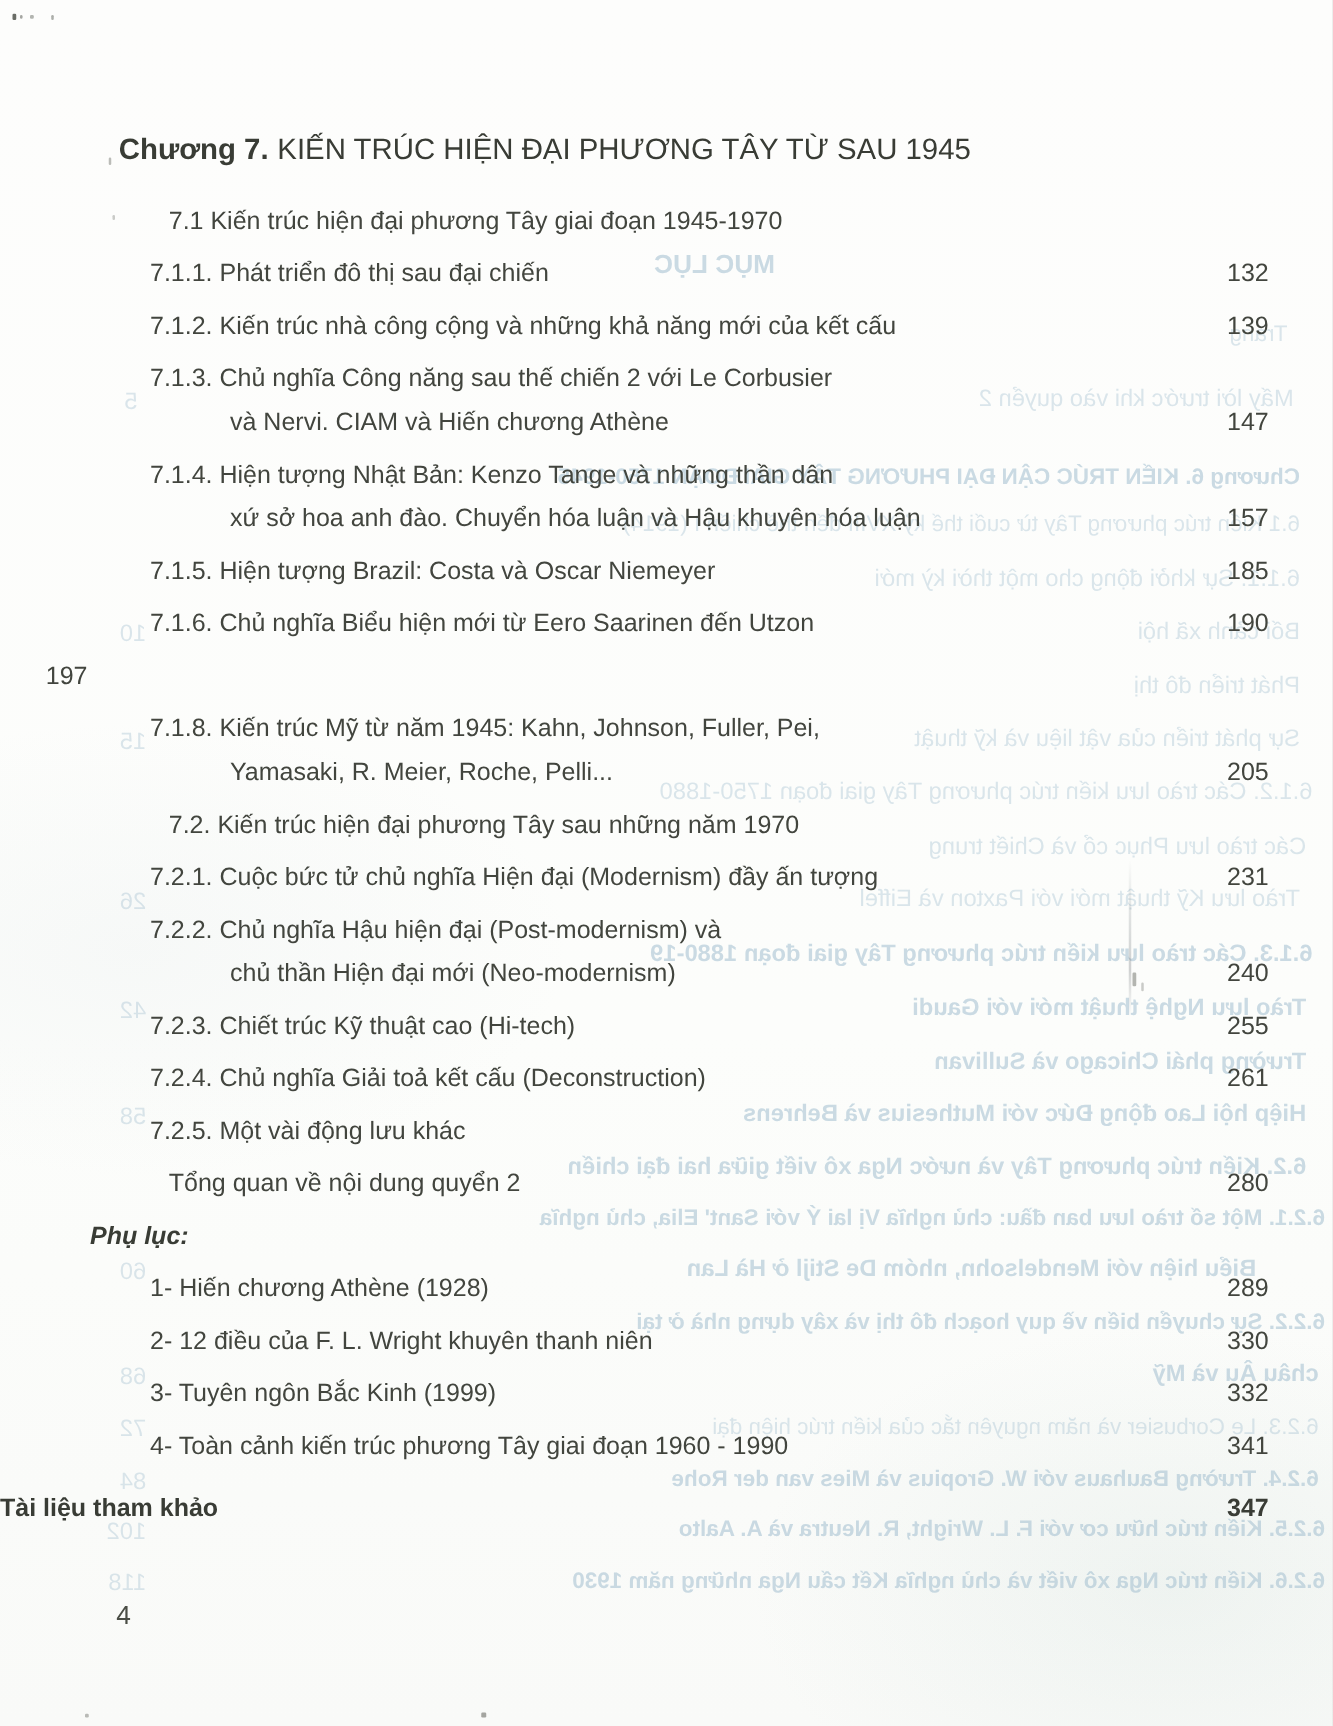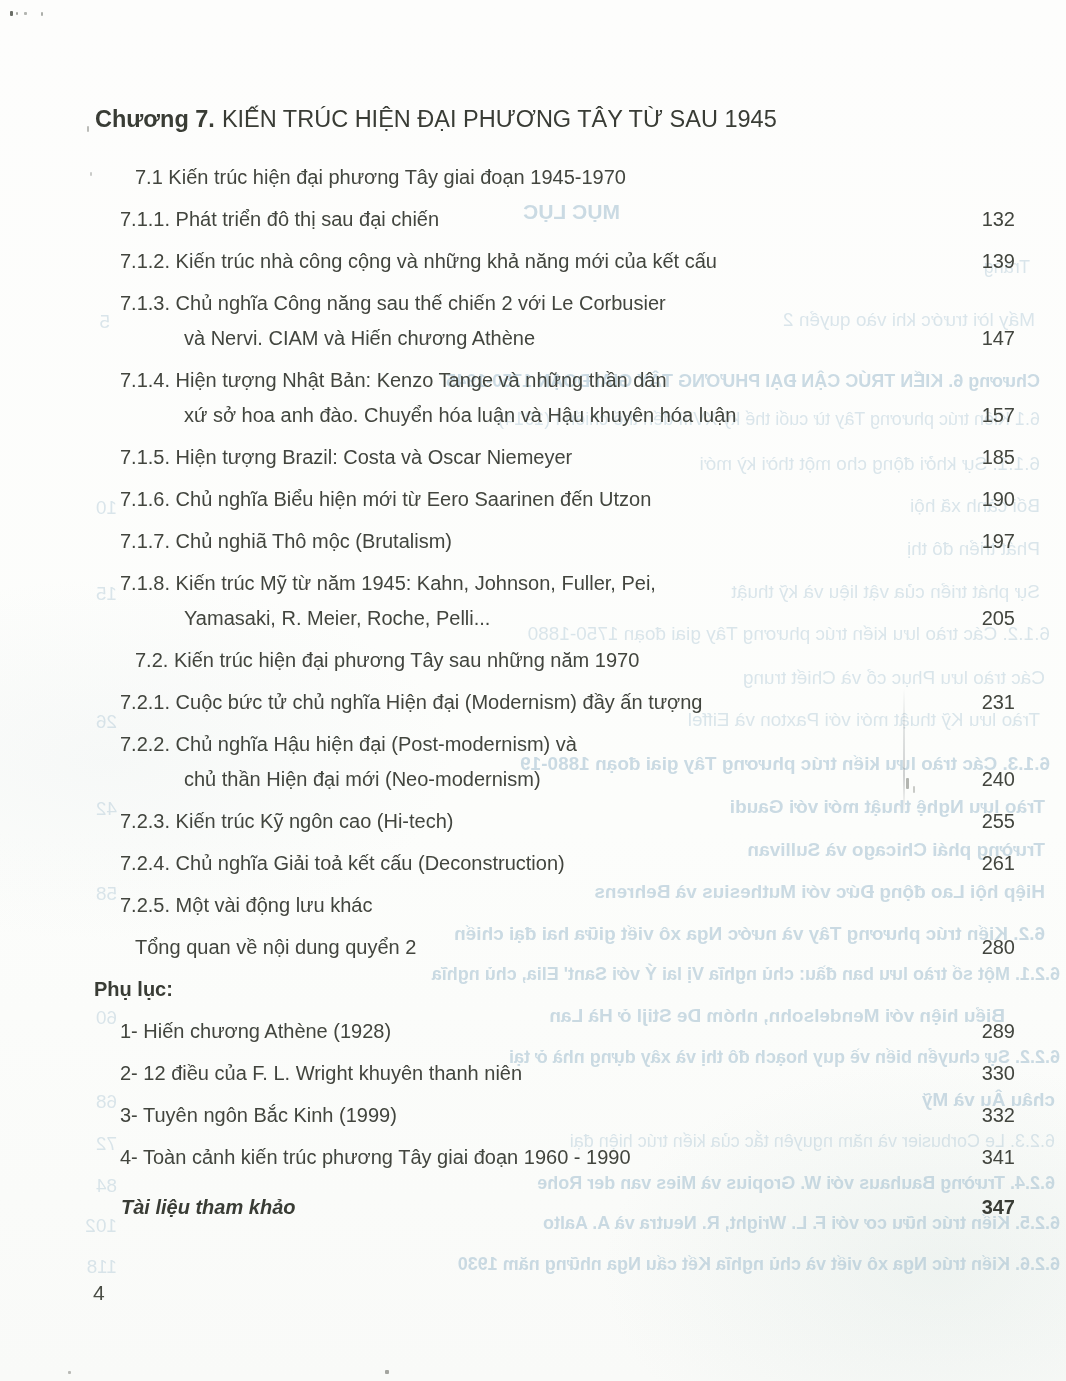--- a/index.html
+++ b/index.html
@@ -48,23 +48,23 @@
   }
   .chapter .b{font-weight:bold;margin-right:7px;}
   .row{display:flex;align-items:flex-end;font-size:20px;}
   .row .lines{flex:1 1 auto;min-width:0;}
   .line{line-height:42px;white-space:nowrap;}
   .l2{margin-top:-7px;}
   .row.section .lines{padding-left:135px;}
   .row.item .lines{padding-left:120px;}
   .row.item .l2{margin-left:64px;}
   .row.bold-a{font-weight:bold;color:var(--ink-bold);}
-  .row.bold-a .lines{padding-left:94px;}
+  .row.bold-a .lines{padding-left:72px;font-style:italic;}
   .row.bold-b{font-weight:bold;color:var(--ink-bold);margin-top:8px;}
-  .row.bold-b .lines{padding-left:121px;font-style:italic;}
+  .row.bold-b .lines{}
   .pg{flex:0 0 auto;padding-right:51px;line-height:42px;font-size:20px;text-align:right;min-width:70px;}
   
   .folio{position:absolute;left:93px;top:1281px;font-size:21px;color:#4a4d45;}
   
   .speck{position:absolute;background:#6a6d66;border-radius:1px;}
   .crease{position:absolute;left:903px;top:688px;width:2px;height:125px;
           background:linear-gradient(180deg,rgba(110,120,125,0),rgba(110,120,125,.18) 30%,rgba(90,95,100,.28) 70%,rgba(110,120,125,0));}
 </style>
 </head>
 <body>
@@ -154,23 +154,20 @@
           </div>
           <div class="pg">185</div>
         </div>
         <div class="row item">
           <div class="lines">
             <div class="line">7.1.6. Chủ nghĩa Biểu hiện mới từ Eero Saarinen đến Utzon</div>
           </div>
           <div class="pg">190</div>
         </div>
         <div class="row item">
-          <div class="lines">
-            <div class="line">7.1.7. Chủ nghiã Thô mộc (Brutalism)</div>
-          </div>
           <div class="pg">197</div>
         </div>
         <div class="row item">
           <div class="lines">
             <div class="line">7.1.8. Kiến trúc Mỹ từ năm 1945: Kahn, Johnson, Fuller, Pei,</div>
             <div class="line l2">Yamasaki, R. Meier, Roche, Pelli...</div>
           </div>
           <div class="pg">205</div>
         </div>
         <div class="row section">
@@ -187,21 +184,21 @@
         </div>
         <div class="row item">
           <div class="lines">
             <div class="line">7.2.2. Chủ nghĩa Hậu hiện đại (Post-modernism) và</div>
             <div class="line l2">chủ thần Hiện đại mới (Neo-modernism)</div>
           </div>
           <div class="pg">240</div>
         </div>
         <div class="row item">
           <div class="lines">
-            <div class="line">7.2.3. Kiến trúc Kỹ ngôn cao (Hi-tech)</div>
+            <div class="line">7.2.3. Chiết trúc Kỹ thuật cao (Hi-tech)</div>
           </div>
           <div class="pg">255</div>
         </div>
         <div class="row item">
           <div class="lines">
             <div class="line">7.2.4. Chủ nghĩa Giải toả kết cấu (Deconstruction)</div>
           </div>
           <div class="pg">261</div>
         </div>
         <div class="row item">

